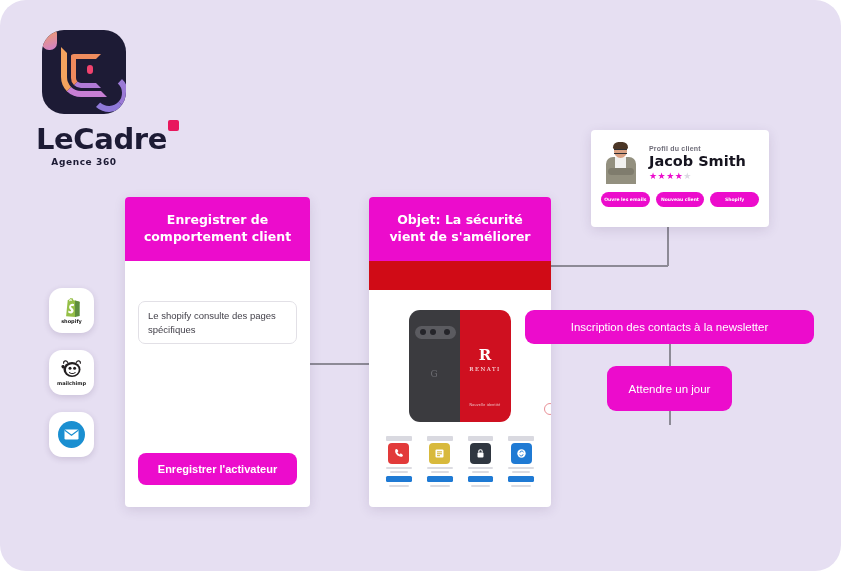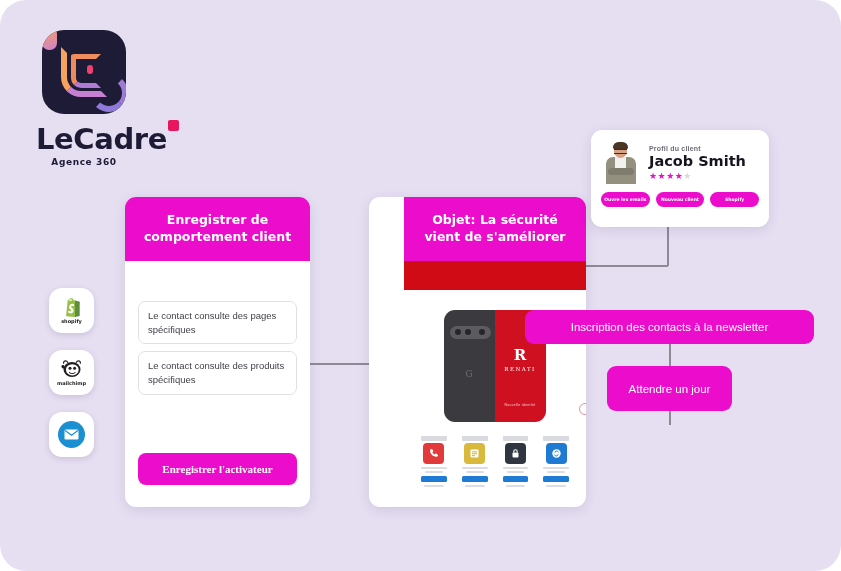--- a/index.html
+++ b/index.html
@@ -155,21 +155,21 @@
     position: absolute;
     background: #8d8a96;
   }
   .conn-h { height: 1.5px; }
   .conn-v { width: 1.5px; }
 
   
   .card {
     position: absolute;
     background: #ffffff;
-    border-radius: 11px;
+    border-radius: 4px;
     box-shadow: 0 3px 12px rgba(60,40,90,0.13);
     overflow: hidden;
   }
   .card-header {
     background: #ec0ccc;
     color: #ffffff;
     text-align: center;
     font-weight: 700;
     font-size: 12.5px;
     line-height: 1.35;
@@ -196,25 +196,25 @@
     width: 159px;
     padding: 10px 0;
     border: none;
     border-radius: 8px;
     background: #ec0ccc;
     color: #ffffff;
     font-weight: 700;
     font-size: 11px;
     text-align: center;
     cursor: pointer;
-    font-family: Liberation Serif, serif;
-  }
-
-  
-  #card-email { left: 369px; top: 197px; width: 182px; height: 310px; padding-left: 35px; }
+    font-family: Liberation Sans, sans-serif;
+  }
+
+  
+  #card-email { left: 369px; top: 197px; width: 182px; height: 310px; }
   #email-band { height: 29px; background: #d00b16; }
   #email-body { padding: 16px 10px 0 10px; }
 
   #phone-wrap {
     position: relative;
     width: 103px;
     height: 112px;
     margin: 4px auto 0 auto;
   }
   .phone-half {
@@ -521,22 +521,21 @@
 
   <div class="conn conn-h" style="left:310px; top:363px; width:60px;"></div>
   <div class="conn conn-h" style="left:551px; top:265px; width:117px;"></div>
   <div class="conn conn-v" style="left:667px; top:227px; height:39px;"></div>
   <div class="conn conn-v" style="left:669px; top:344px; height:23px;"></div>
   <div class="conn conn-v" style="left:669px; top:400px; height:25px;"></div>
 
   <div class="card" id="card-activator">
     <div class="card-header">Enregistrer de comportement client</div>
     <div id="activator-list">
-      <div class="opt">Le contact consulte des pages spécifiques</div>
-      <div class="opt">Le contact consulte des produits spécifiques</div>
+      <div class="opt">Le shopify consulte des pages spécifiques</div>
     </div>
     <button id="save-activator">Enregistrer l'activateur</button>
   </div>
 
   <div class="card" id="card-email">
     <div class="card-header">Objet: La sécurité vient de s'améliorer</div>
     <div id="email-band"></div>
     <div id="email-body">
 
       <div id="phone-wrap">

